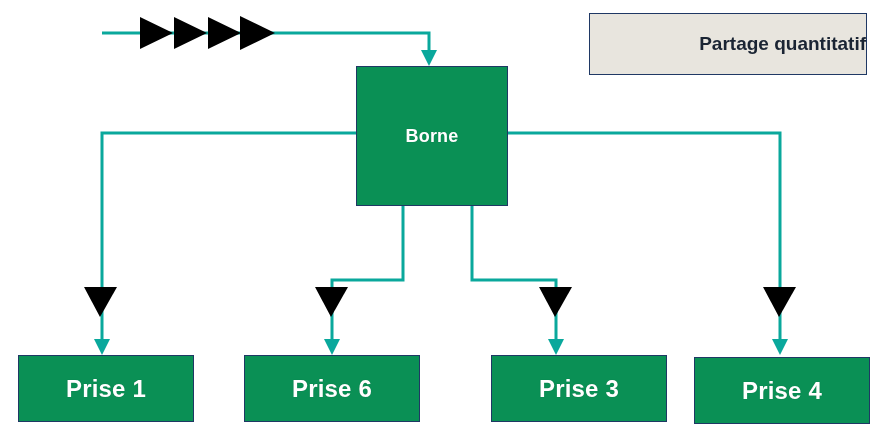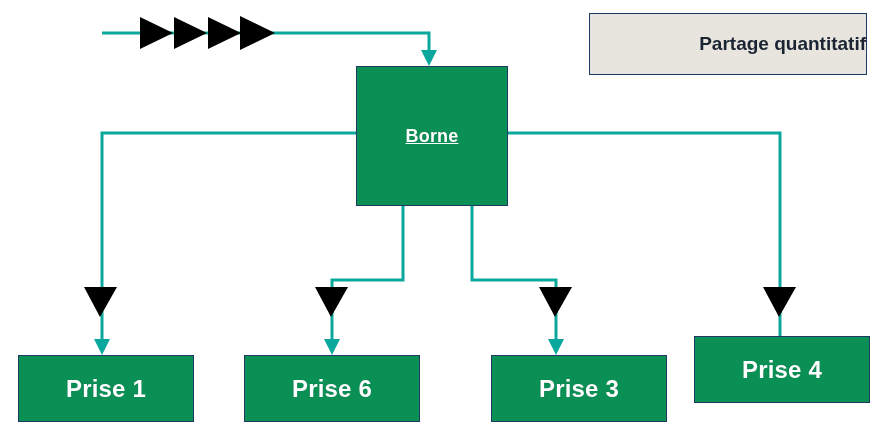--- a/index.html
+++ b/index.html
@@ -45,42 +45,41 @@
     font-size: 24px;
   }
   #borne-box {
     left: 356px;
     top: 66px;
     width: 152px;
     height: 140px;
     background: #0a9055;
     border: 1.5px solid #1f3864;
     font-size: 18px;
-    text-decoration: underline;
   }
   #legend-box {
     position: absolute;
     left: 589px;
     top: 13px;
     width: 278px;
     height: 62px;
     box-sizing: border-box;
     background: #e8e5de;
     border: 1.5px solid #1f3864;
     display: flex;
     align-items: center;
     justify-content: flex-end;
     color: #1a2433;
     font-size: 19px;
     font-weight: bold;
   }
   #p1 { left: 18px;  top: 355px; }
   #p2 { left: 244px; top: 355px; }
   #p3 { left: 491px; top: 355px; }
-  #p4 { left: 694px; top: 336px; }
+  #p4 { left: 694px; top: 357px; }
 </style>
 </head>
 <body>
 
 <div id="canvas">
 
   <svg id="wires" viewBox="0 0 889 432" width="889" height="432">
 
     <g>
       <path d="M 102 33 L 429 33 L 429 62" fill="none" stroke="#0aa89c" stroke-width="3"></path>

